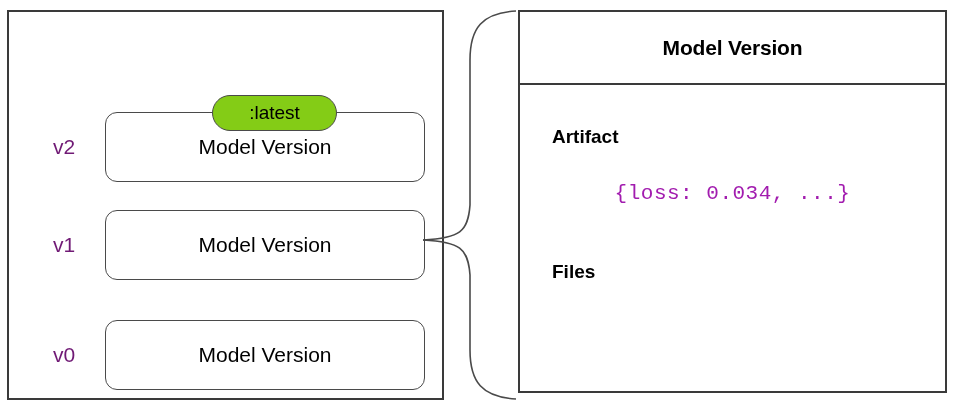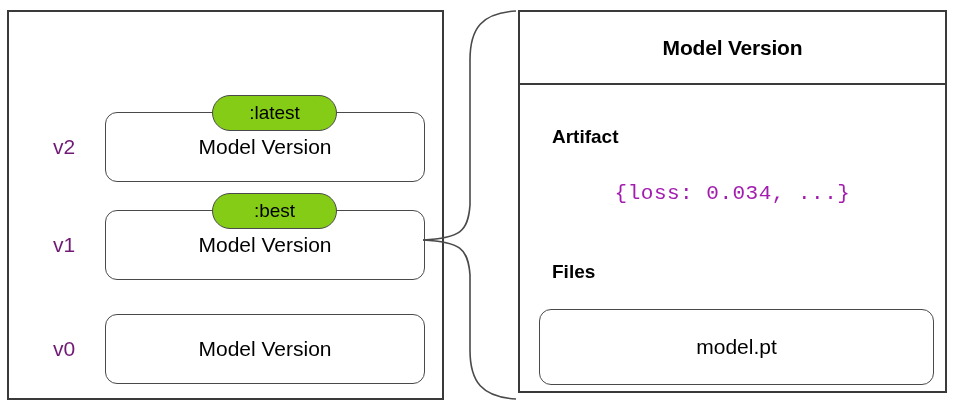--- a/index.html
+++ b/index.html
@@ -183,26 +183,23 @@
         <div class="alias-pill">
           <span>:latest</span>
         </div>
       </div>
 
       <div class="version-row" style="top: 125px;">
         <div class="version-label">v1</div>
         <div class="version-box">
           <span>Model Version</span>
         </div>
-        <div class="alias-pill">
-          <span>:best</span>
-        </div>
       </div>
 
-      <div class="version-row" style="top: 229px; padding-left: 20px;">
+      <div class="version-row" style="top: 235px; padding-left: 20px;">
         <div class="version-label">v0</div>
         <div class="version-box">
           <span>Model Version</span>
         </div>
       </div>
 
     </div>
   </div>
 
   <div id="version-panel" class="panel">
@@ -212,20 +209,17 @@
     </div>
 
     <div class="panel-body">
 
       <div id="metadata-heading" class="section-heading">Artifact</div>
 
       <div class="metadata-value">{loss: 0.034, ...}</div>
 
       <div id="files-heading" class="section-heading">Files</div>
 
-      <div class="file-box">
-        <span>model.pt</span>
-      </div>
 
     </div>
   </div>
 
 </div>
 
 </body></html>

